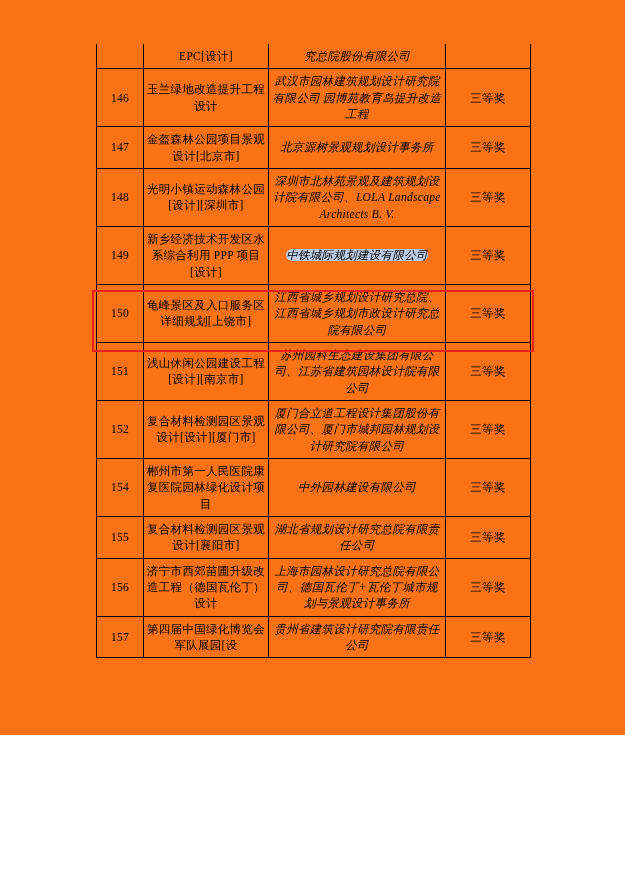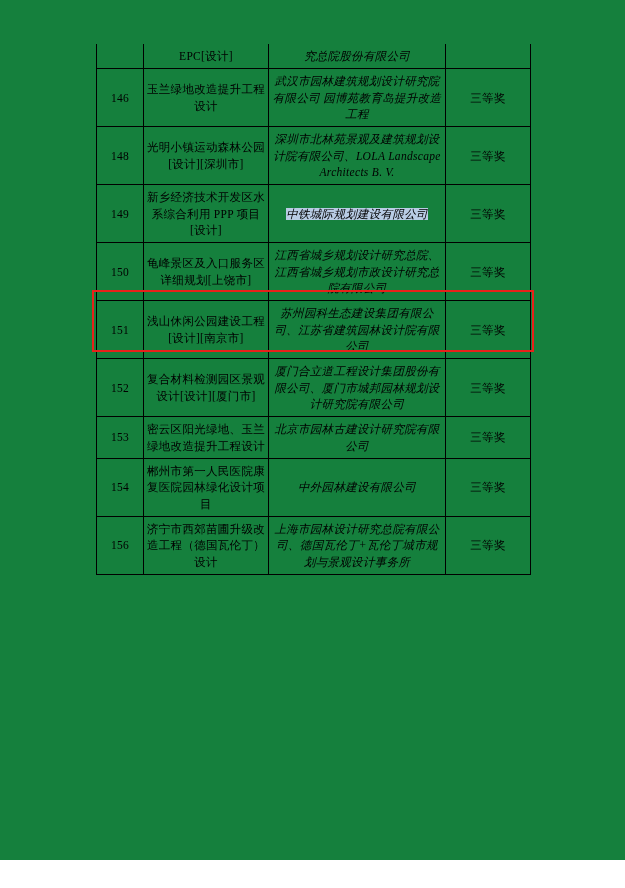--- a/index.html
+++ b/index.html
@@ -10,22 +10,22 @@
   body {
     width: 625px;
     height: 888px;
     font-family: "Liberation Serif", serif;
     color: #000000;
     overflow: hidden;
   }
   .page {
     position: relative;
     width: 625px;
-    height: 860px;
-    background: #15803d;
+    height: 735px;
+    background: #f97316;
   }
   table.award-table {
     position: absolute;
     left: 96px;
     top: 44px;
     width: 434px;
     border-collapse: collapse;
     table-layout: fixed;
   }
   table.award-table td {
@@ -61,20 +61,21 @@
   .hl-box {
     position: absolute;
     border: 2px solid #e8211a;
     pointer-events: none;
     box-sizing: border-box;
   }
   .sel-text {
     background: #b8cce4;
     display: inline;
     box-decoration-break: clone;
+    border-radius: 6px;
     -webkit-box-decoration-break: clone;
   }
   .latin {
     font-family: "Liberation Serif", serif;
     letter-spacing: 1px;
     margin-left: 18px;
   }
 </style>
 </head>
 <body>
@@ -90,20 +91,26 @@
         <td class="col-prize"></td>
       </tr>
 
       <tr>
         <td class="col-no">146</td>
         <td class="col-name">玉兰绿地改造提升工程设计</td>
         <td class="col-org">武汉市园林建筑规划设计研究院有限公司  园博苑教育岛提升改造工程</td>
         <td class="col-prize">三等奖</td>
       </tr>
 
+      <tr>
+        <td class="col-no">147</td>
+        <td class="col-name">金盔森林公园项目景观设计[北京市]</td>
+        <td class="col-org">北京源树景观规划设计事务所</td>
+        <td class="col-prize">三等奖</td>
+      </tr>
 
       <tr>
         <td class="col-no">148</td>
         <td class="col-name">光明小镇运动森林公园[设计][深圳市]</td>
         <td class="col-org latin">深圳市北林苑景观及建筑规划设计院有限公司、LOLA Landscape Architects B. V.</td>
         <td class="col-prize">三等奖</td>
       </tr>
 
       <tr class="highlight-row">
         <td class="col-no">149</td>
@@ -126,40 +133,46 @@
         <td class="col-prize">三等奖</td>
       </tr>
 
       <tr>
         <td class="col-no">152</td>
         <td class="col-name">复合材料检测园区景观设计[设计][厦门市]</td>
         <td class="col-org">厦门合立道工程设计集团股份有限公司、厦门市城邦园林规划设计研究院有限公司</td>
         <td class="col-prize">三等奖</td>
       </tr>
 
-      <tr>
-        <td class="col-no">153</td>
-        <td class="col-name">密云区阳光绿地、玉兰绿地改造提升工程设计</td>
-        <td class="col-org">北京市园林古建设计研究院有限公司</td>
-        <td class="col-prize">三等奖</td>
-      </tr>
 
       <tr>
         <td class="col-no">154</td>
         <td class="col-name">郴州市第一人民医院康复医院园林绿化设计项目</td>
         <td class="col-org">中外园林建设有限公司</td>
         <td class="col-prize">三等奖</td>
       </tr>
 
+      <tr>
+        <td class="col-no">155</td>
+        <td class="col-name">复合材料检测园区景观设计[襄阳市]</td>
+        <td class="col-org">湖北省规划设计研究总院有限责任公司</td>
+        <td class="col-prize">三等奖</td>
+      </tr>
 
       <tr>
         <td class="col-no">156</td>
         <td class="col-name">济宁市西郊苗圃升级改造工程（德国瓦伦丁）设计</td>
         <td class="col-org">上海市园林设计研究总院有限公司、德国瓦伦丁+瓦伦丁城市规划与景观设计事务所</td>
         <td class="col-prize">三等奖</td>
       </tr>
 
+      <tr>
+        <td class="col-no">157</td>
+        <td class="col-name">第四届中国绿化博览会军队展园[设</td>
+        <td class="col-org">贵州省建筑设计研究院有限责任公司</td>
+        <td class="col-prize">三等奖</td>
+      </tr>
 
     </tbody>
   </table>
 
   <div class="hl-box" style="left:92px; top:290px; width:442px; height:62px;"></div>
 </div>
 
 </body></html>

